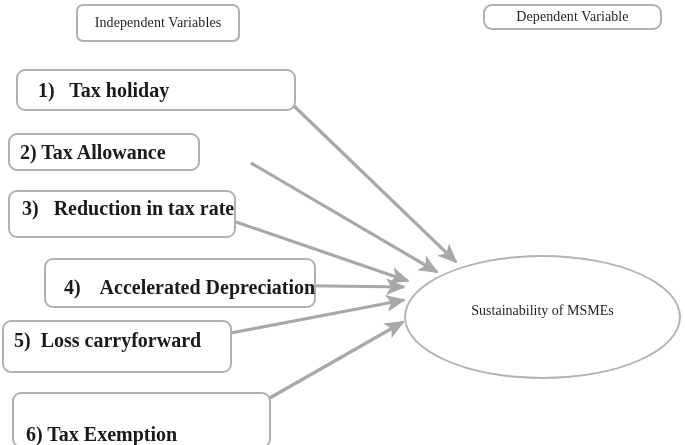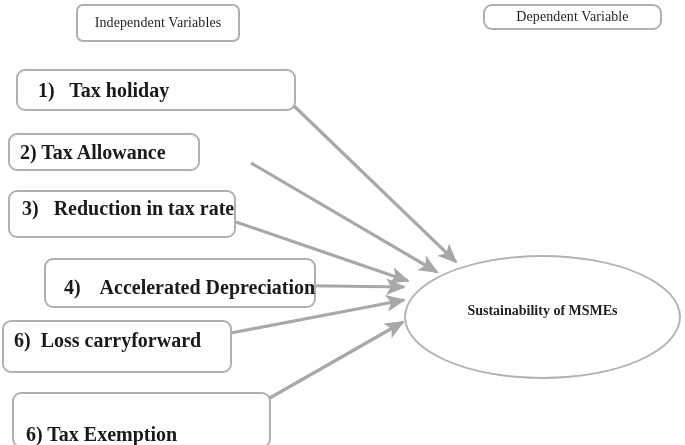--- a/index.html
+++ b/index.html
@@ -54,21 +54,21 @@
     border: 2.5px solid #b3b3b3;
     border-radius: 50%;
     background: transparent;
     display: flex;
     align-items: center;
     justify-content: center;
   }
   .ellipse-label {
     font-size: 14px;
     color: #231f20;
-    font-weight: 700;
+    font-weight: 400;
     white-space: nowrap;
     position: relative;
     top: -6px;
   }
 </style>
 </head>
 <body>
 
 <div id="canvas">
 
@@ -104,21 +104,21 @@
 
   <div class="node" style="left:8px; top:190px; width:228px; height:48px; padding-left:12px; align-items:flex-end; padding-bottom:16px;">
     <span class="iv-label">3)   Reduction in tax rate</span>
   </div>
 
   <div class="node" style="left:6px; top:258px; width:272px; height:50px; padding-left:18px; align-items:flex-end; padding-bottom:7px;margin-left:38px;">
     <span class="iv-label">4)    Accelerated Depreciation</span>
   </div>
 
   <div class="node" style="left:2px; top:320px; width:230px; height:53px; padding-left:10px; align-items:flex-start; padding-top:7px;">
-    <span class="iv-label">6)  Loss carryforward</span>
+    <span class="iv-label">5)  Loss carryforward</span>
   </div>
 
   <div class="node" style="left:12px; top:392px; width:259px; height:56px; padding-left:12px; align-items:flex-end; padding-top:9px;">
     <span class="iv-label">6) Tax Exemption</span>
   </div>
 
   <div class="ellipse" style="left:404px; top:255px; width:277px; height:124px;">
     <span class="ellipse-label">Sustainability of MSMEs</span>
   </div>
 

